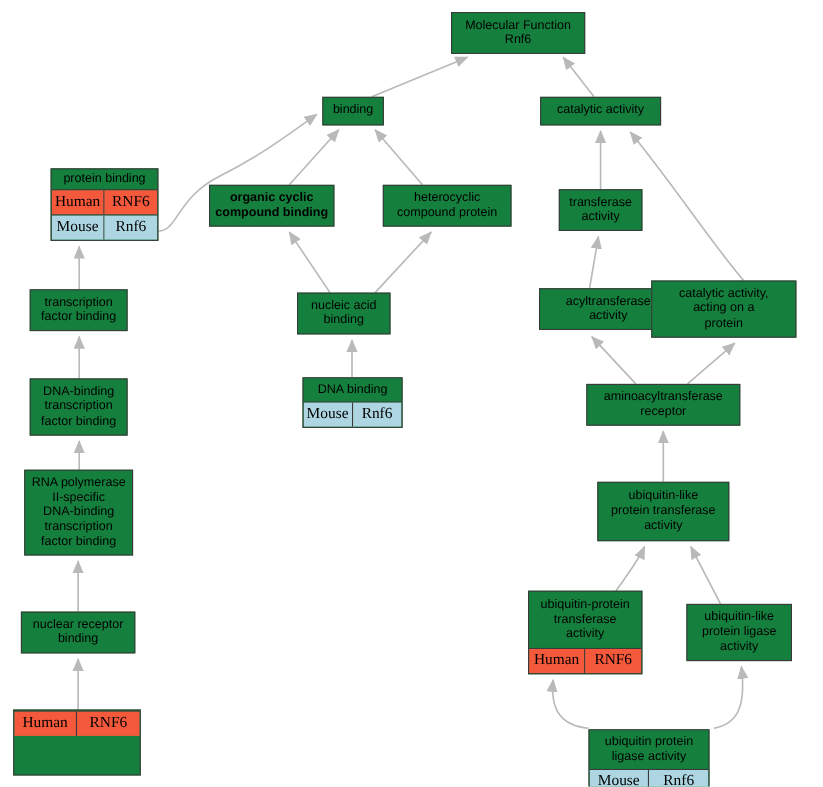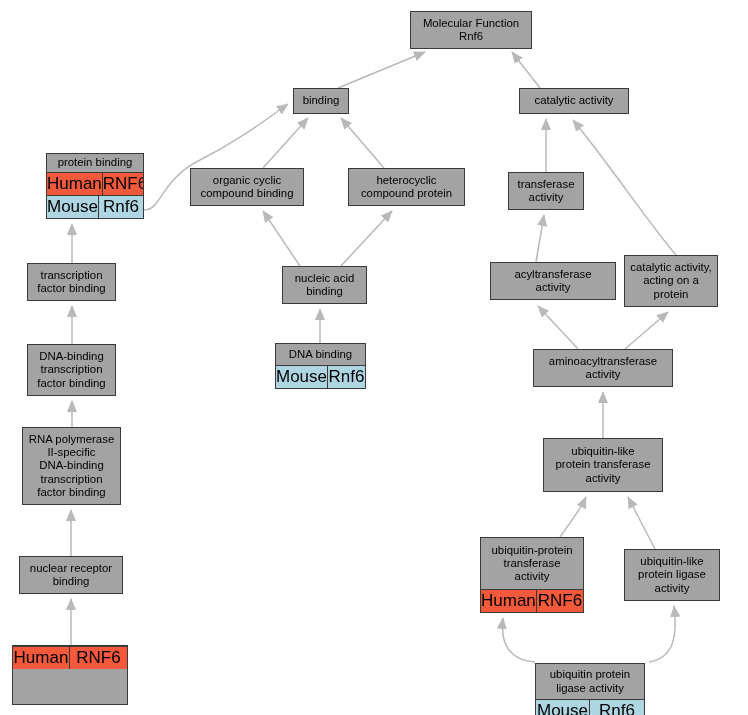--- a/index.html
+++ b/index.html
@@ -9,21 +9,21 @@
     font-family:"Liberation Sans", sans-serif;
     -webkit-font-smoothing:antialiased;
   }
   #stage{position:relative;width:748px;height:715px;overflow:hidden;}
   #edges{position:absolute;left:0;top:0;width:748px;height:715px;}
 
   .node{
     position:absolute;
     box-sizing:border-box;
     border:1.4px solid #3a3a3a;
-    background:#a3a3a3;
+    background:#15803d;
     display:flex;
     flex-direction:column;
     overflow:hidden;
   }
   .node .title{
     flex:1;
     display:flex;
     align-items:center;
     justify-content:center;
     text-align:center;
@@ -38,23 +38,24 @@
     display:flex;
     border-top:1.4px solid #3a3a3a;
     height:22px;
     flex:0 0 22px;
   }
   .annorow .cell{
     flex:1 1 50%;
     display:flex;
     align-items:center;
     justify-content:center;
-    font-size:17px;
+    font-size:14px;
     color:#000000;
     box-sizing:border-box;
+    font-family:Liberation Serif, serif;
   }
   .annorow .cell.left{border-right:1.4px solid #3a3a3a;}
   .annorow.human .cell{background:#f4593c;}
   .annorow.mouse .cell{background:#aed6e2;}
 </style>
 </head>
 <body>
 
 <div id="stage">
   <svg id="edges" viewBox="0 0 748 715">
@@ -90,78 +91,78 @@
       </g>
   </svg>
   <div id="nodes-layer">
       <div class="node" style="left: 410px; top: 11px; width: 122px; height: 38px;">
         <div class="title">Molecular Function
 Rnf6</div>
       </div>
       <div class="node" style="left: 293px; top: 88px; width: 56px; height: 26px;">
         <div class="title">binding</div>
       </div>
-      <div class="node" style="left: 491px; top: 88px; width: 110px; height: 26px; margin-left: 28px;">
+      <div class="node" style="left: 491px; top: 88px; width: 110px; height: 26px;">
         <div class="title">catalytic activity</div>
       </div>
       <div class="node" style="left: 46px; top: 153px; width: 98px; height: 66px;">
         <div class="title">protein binding</div>
         <div class="annorow human">
           <div class="cell left">Human</div>
           <div class="cell">RNF6</div>
         </div>
         <div class="annorow mouse">
           <div class="cell left">Mouse</div>
           <div class="cell">Rnf6</div>
         </div>
       </div>
-      <div class="node" style="left: 190px; top: 168px; width: 114px; height: 38px;">
+      <div class="node" style="left: 190px; top: 168px; width: 114px; height: 38px; font-weight: bold;">
         <div class="title">organic cyclic
 compound binding</div>
       </div>
       <div class="node" style="left: 348px; top: 168px; width: 117px; height: 38px;">
         <div class="title">heterocyclic
 compound protein</div>
       </div>
       <div class="node" style="left: 508px; top: 172px; width: 76px; height: 38px;">
         <div class="title">transferase
 activity</div>
       </div>
       <div class="node" style="left: 27px; top: 263px; width: 89px; height: 38px;">
         <div class="title">transcription
 factor binding</div>
       </div>
-      <div class="node" style="left: 282px; top: 266px; width: 85px; height: 38px;">
+      <div class="node" style="left: 270px; top: 266px; width: 85px; height: 38px;">
         <div class="title">nucleic acid
 binding</div>
       </div>
       <div class="node" style="left: 490px; top: 262px; width: 126px; height: 38px;">
         <div class="title">acyltransferase
 activity</div>
       </div>
-      <div class="node" style="left: 624px; top: 255px; width: 94px; height: 52px;">
+      <div class="node" style="left: 592px; top: 255px; width: 132px; height: 52px;">
         <div class="title">catalytic activity,
 acting on a
 protein</div>
       </div>
       <div class="node" style="left: 27px; top: 344px; width: 89px; height: 52px;">
         <div class="title">DNA-binding
 transcription
 factor binding</div>
       </div>
       <div class="node" style="left: 275px; top: 343px; width: 91px; height: 46px;">
         <div class="title">DNA binding</div>
         <div class="annorow mouse">
           <div class="cell left">Mouse</div>
           <div class="cell">Rnf6</div>
         </div>
       </div>
       <div class="node" style="left: 533px; top: 349px; width: 140px; height: 38px;">
         <div class="title">aminoacyltransferase
-activity</div>
+receptor</div>
       </div>
       <div class="node" style="left: 22px; top: 427px; width: 99px; height: 78px;">
         <div class="title">RNA polymerase
 II-specific
 DNA-binding
 transcription
 factor binding</div>
       </div>
       <div class="node" style="left: 543px; top: 438px; width: 120px; height: 54px;">
         <div class="title">ubiquitin-like

